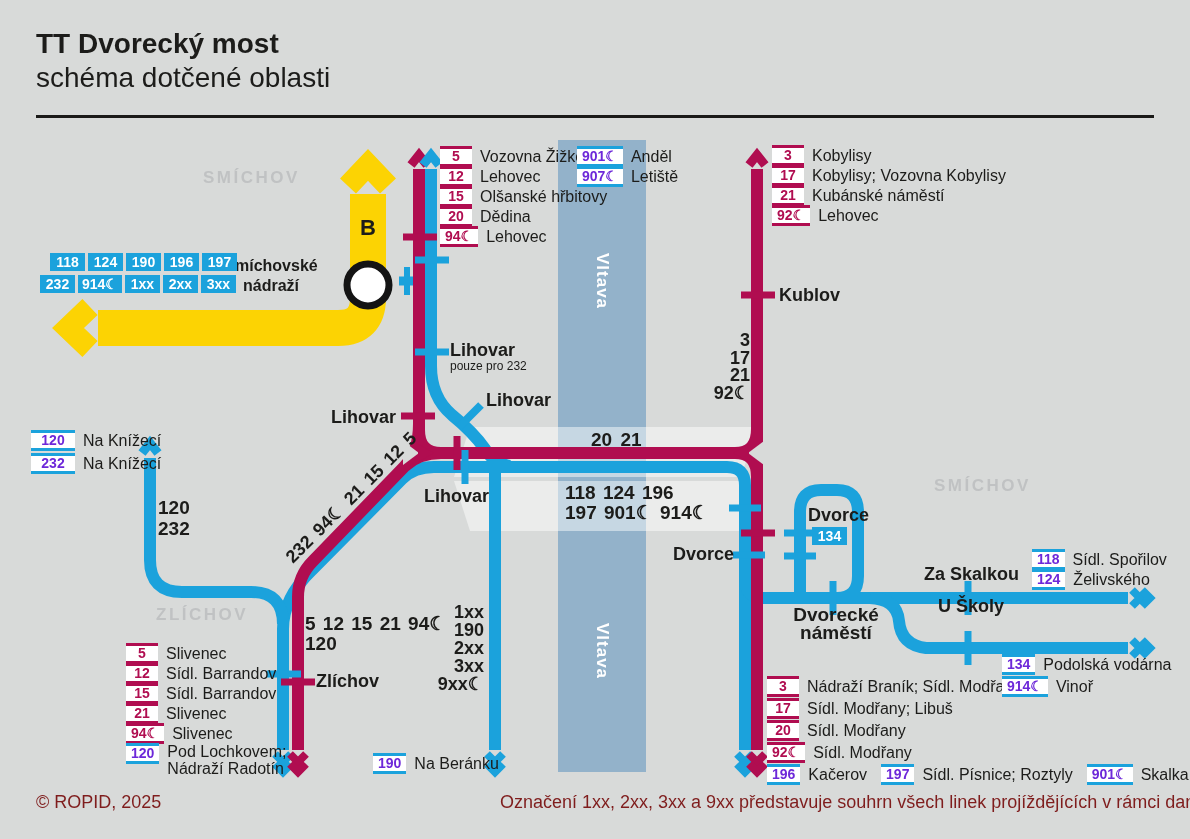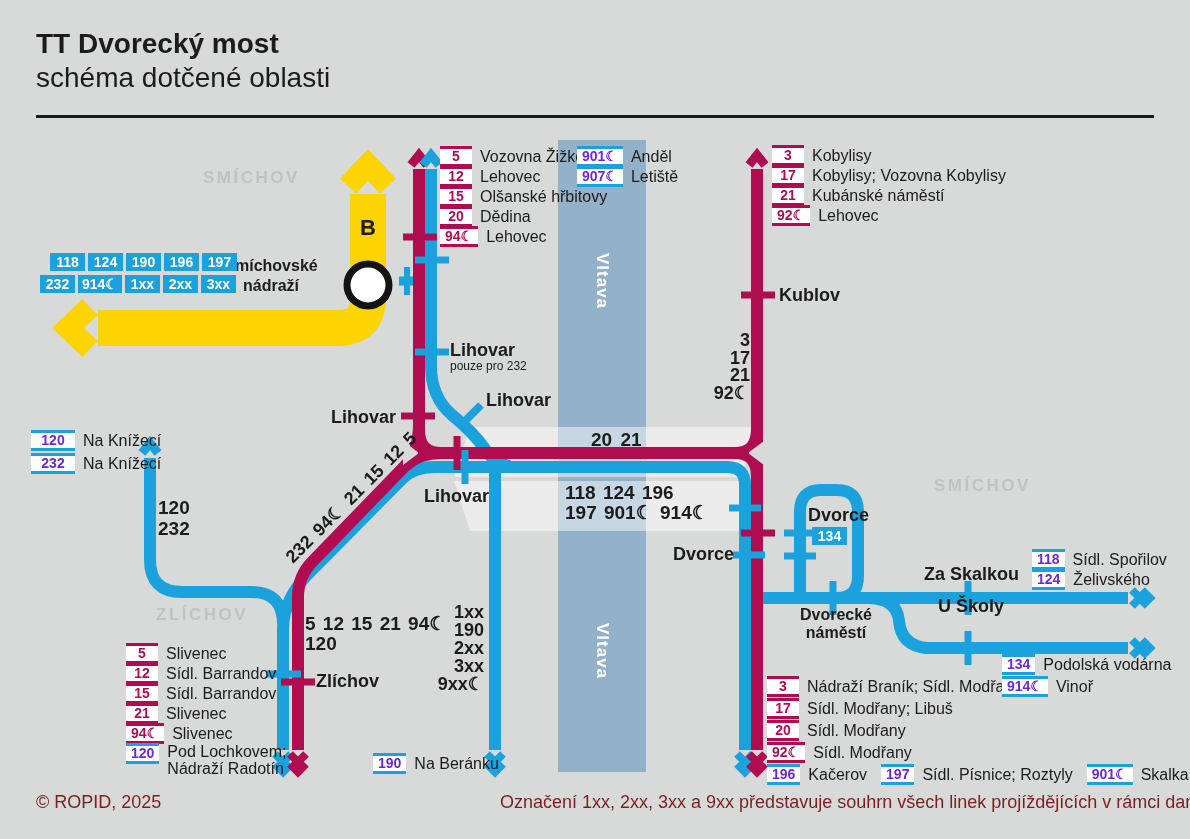--- a/index.html
+++ b/index.html
@@ -157,21 +157,21 @@
   <div class="station" style="left:486px;top:390px;">Lihovar</div>
   <div class="station" style="left:330px;top:407px;width:66px;text-align:right;">Lihovar</div>
   <div class="station" style="left:424px;top:486px;">Lihovar</div>
   <div class="station" style="left:779px;top:285px;">Kublov</div>
   <div class="station" style="left:316px;top:671px;">Zlíchov</div>
   <div class="station" style="left:668px;top:544px;width:66px;text-align:right;">Dvorce</div>
   <div class="station" style="left:808px;top:505px;">Dvorce</div>
   <div class="lrow" style="left:812px;top:527px;">
     <span class="badge fill">134</span>
   </div>
-  <div class="station" style="left:776px;top:606px;width:120px;text-align:center;font-size:16px;line-height:18px;">
+  <div class="station" style="left:776px;top:606px;width:120px;text-align:center;font-size:19px;line-height:18px;">
     <span style="display:block;">Dvorecké</span>
     <span style="display:block;">náměstí</span>
   </div>
   <div class="station" style="left:924px;top:564px;">Za Skalkou</div>
   <div class="station" style="left:938px;top:596px;">U Školy</div>
 
   <div class="ann rt-lines" style="left:158px;top:497px;line-height:21px;">
     <span>120</span>
     <span>232</span>
   </div>

